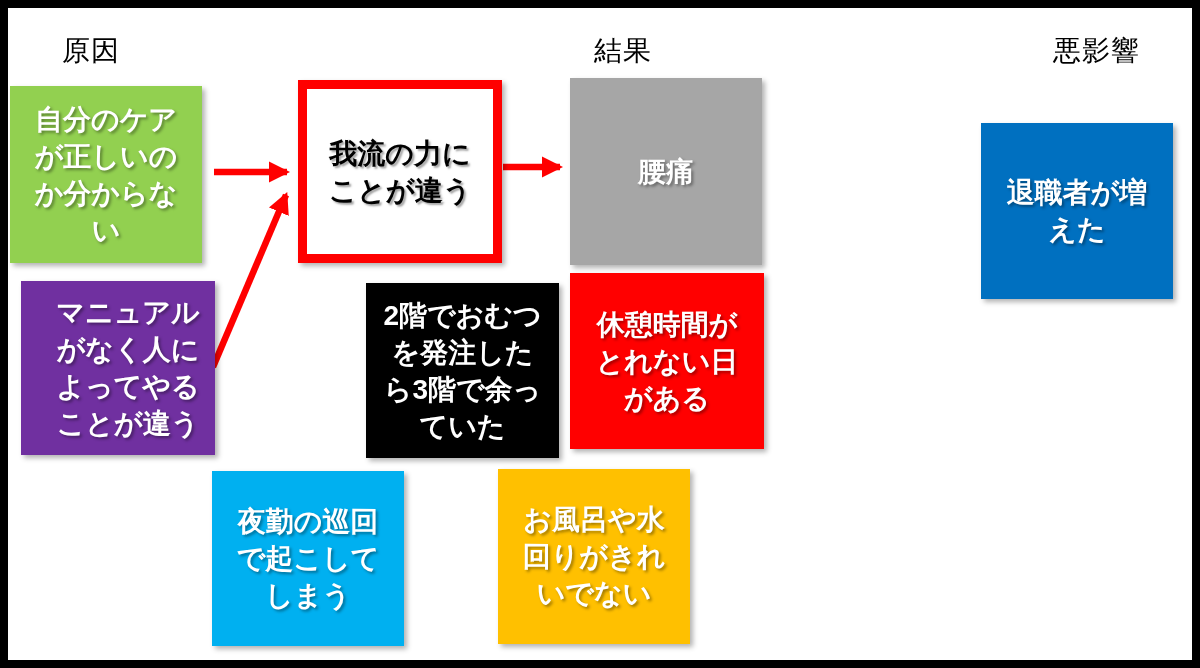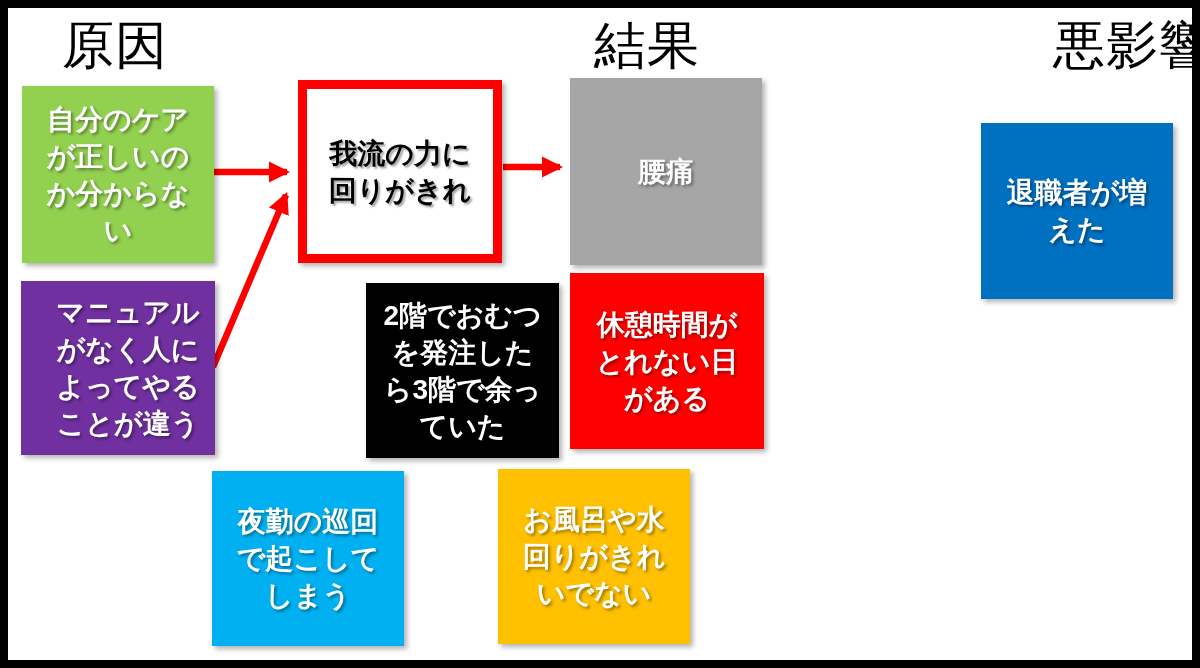--- a/index.html
+++ b/index.html
@@ -8,22 +8,22 @@
     width: 1200px;
     height: 668px;
     box-sizing: border-box;
     border: 8px solid #000000;
     background: #ffffff;
     overflow: hidden;
     font-family: "Liberation Sans", "DejaVu Sans", sans-serif;
   }
   .col-header {
     position: absolute;
-    top: 14px;
-    font-size: 52px;
+    top: 20px;
+    font-size: 28px;
     font-weight: 500;
     line-height: 46px;
     color: #000000;
     letter-spacing: 1px;
     white-space: nowrap;
   }
   #hdr-cause  { left: 54px; }
   #hdr-result { left: 586px; }
   #hdr-bad    { left: 1045px; }
 
@@ -35,21 +35,21 @@
     justify-content: center;
     text-align: center;
     white-space: pre-line;
     color: #ffffff;
     font-size: 28px;
     font-weight: bold;
     line-height: 37px;
     text-shadow: 2px 2px 3px rgba(0,0,0,0.38);
     box-shadow: 3px 3px 5px rgba(0,0,0,0.30);
   }
-  #box-cause-self-care   { left: 14px;  top: 78px;  width: 192px; height: 177px; }
+  #box-cause-self-care   { left: 2px;  top: 78px;  width: 192px; height: 177px; }
   #box-cause-no-manual   { left: 13px;  top: 273px; width: 194px; height: 174px; }
   #box-problem           { left: 290px; top: 72px;  width: 204px; height: 183px;
                            border: 9px solid #FF0000; color: #000000;
                            text-shadow: 2px 2px 2px rgba(90,90,90,0.55); }
   #box-back-pain         { left: 562px; top: 70px;  width: 192px; height: 187px; }
   #box-retirees          { left: 973px; top: 115px; width: 192px; height: 176px; }
   #box-diapers           { left: 358px; top: 275px; width: 193px; height: 175px; }
   #box-no-break          { left: 562px; top: 265px; width: 194px; height: 176px; }
   #box-night-patrol      { left: 204px; top: 463px; width: 192px; height: 175px; }
   #box-bath              { left: 474px; top: 461px; width: 192px; height: 175px; }
@@ -86,21 +86,21 @@
 が正しいの
 か分からな
 い</div>
 
   <div class="box" id="box-cause-no-manual" style="background-color: rgb(112, 48, 160); padding-left: 20px;">マニュアル
 がなく人に
 よってやる
 ことが違う</div>
 
   <div class="box" id="box-problem" style="background-color: rgb(255, 255, 255); border-color: rgb(255, 0, 0);">我流の力に
-回りがきれ</div>
+ことが違う</div>
 
   <div class="box" id="box-back-pain" style="background-color: rgb(166, 166, 166);">腰痛</div>
 
   <div class="box" id="box-retirees" style="background-color: rgb(0, 112, 192);">退職者が増
 えた</div>
 
   <div class="box" id="box-diapers" style="background-color: #000000;">2階でおむつ
 を発注した
 ら3階で余っ
 ていた</div>

